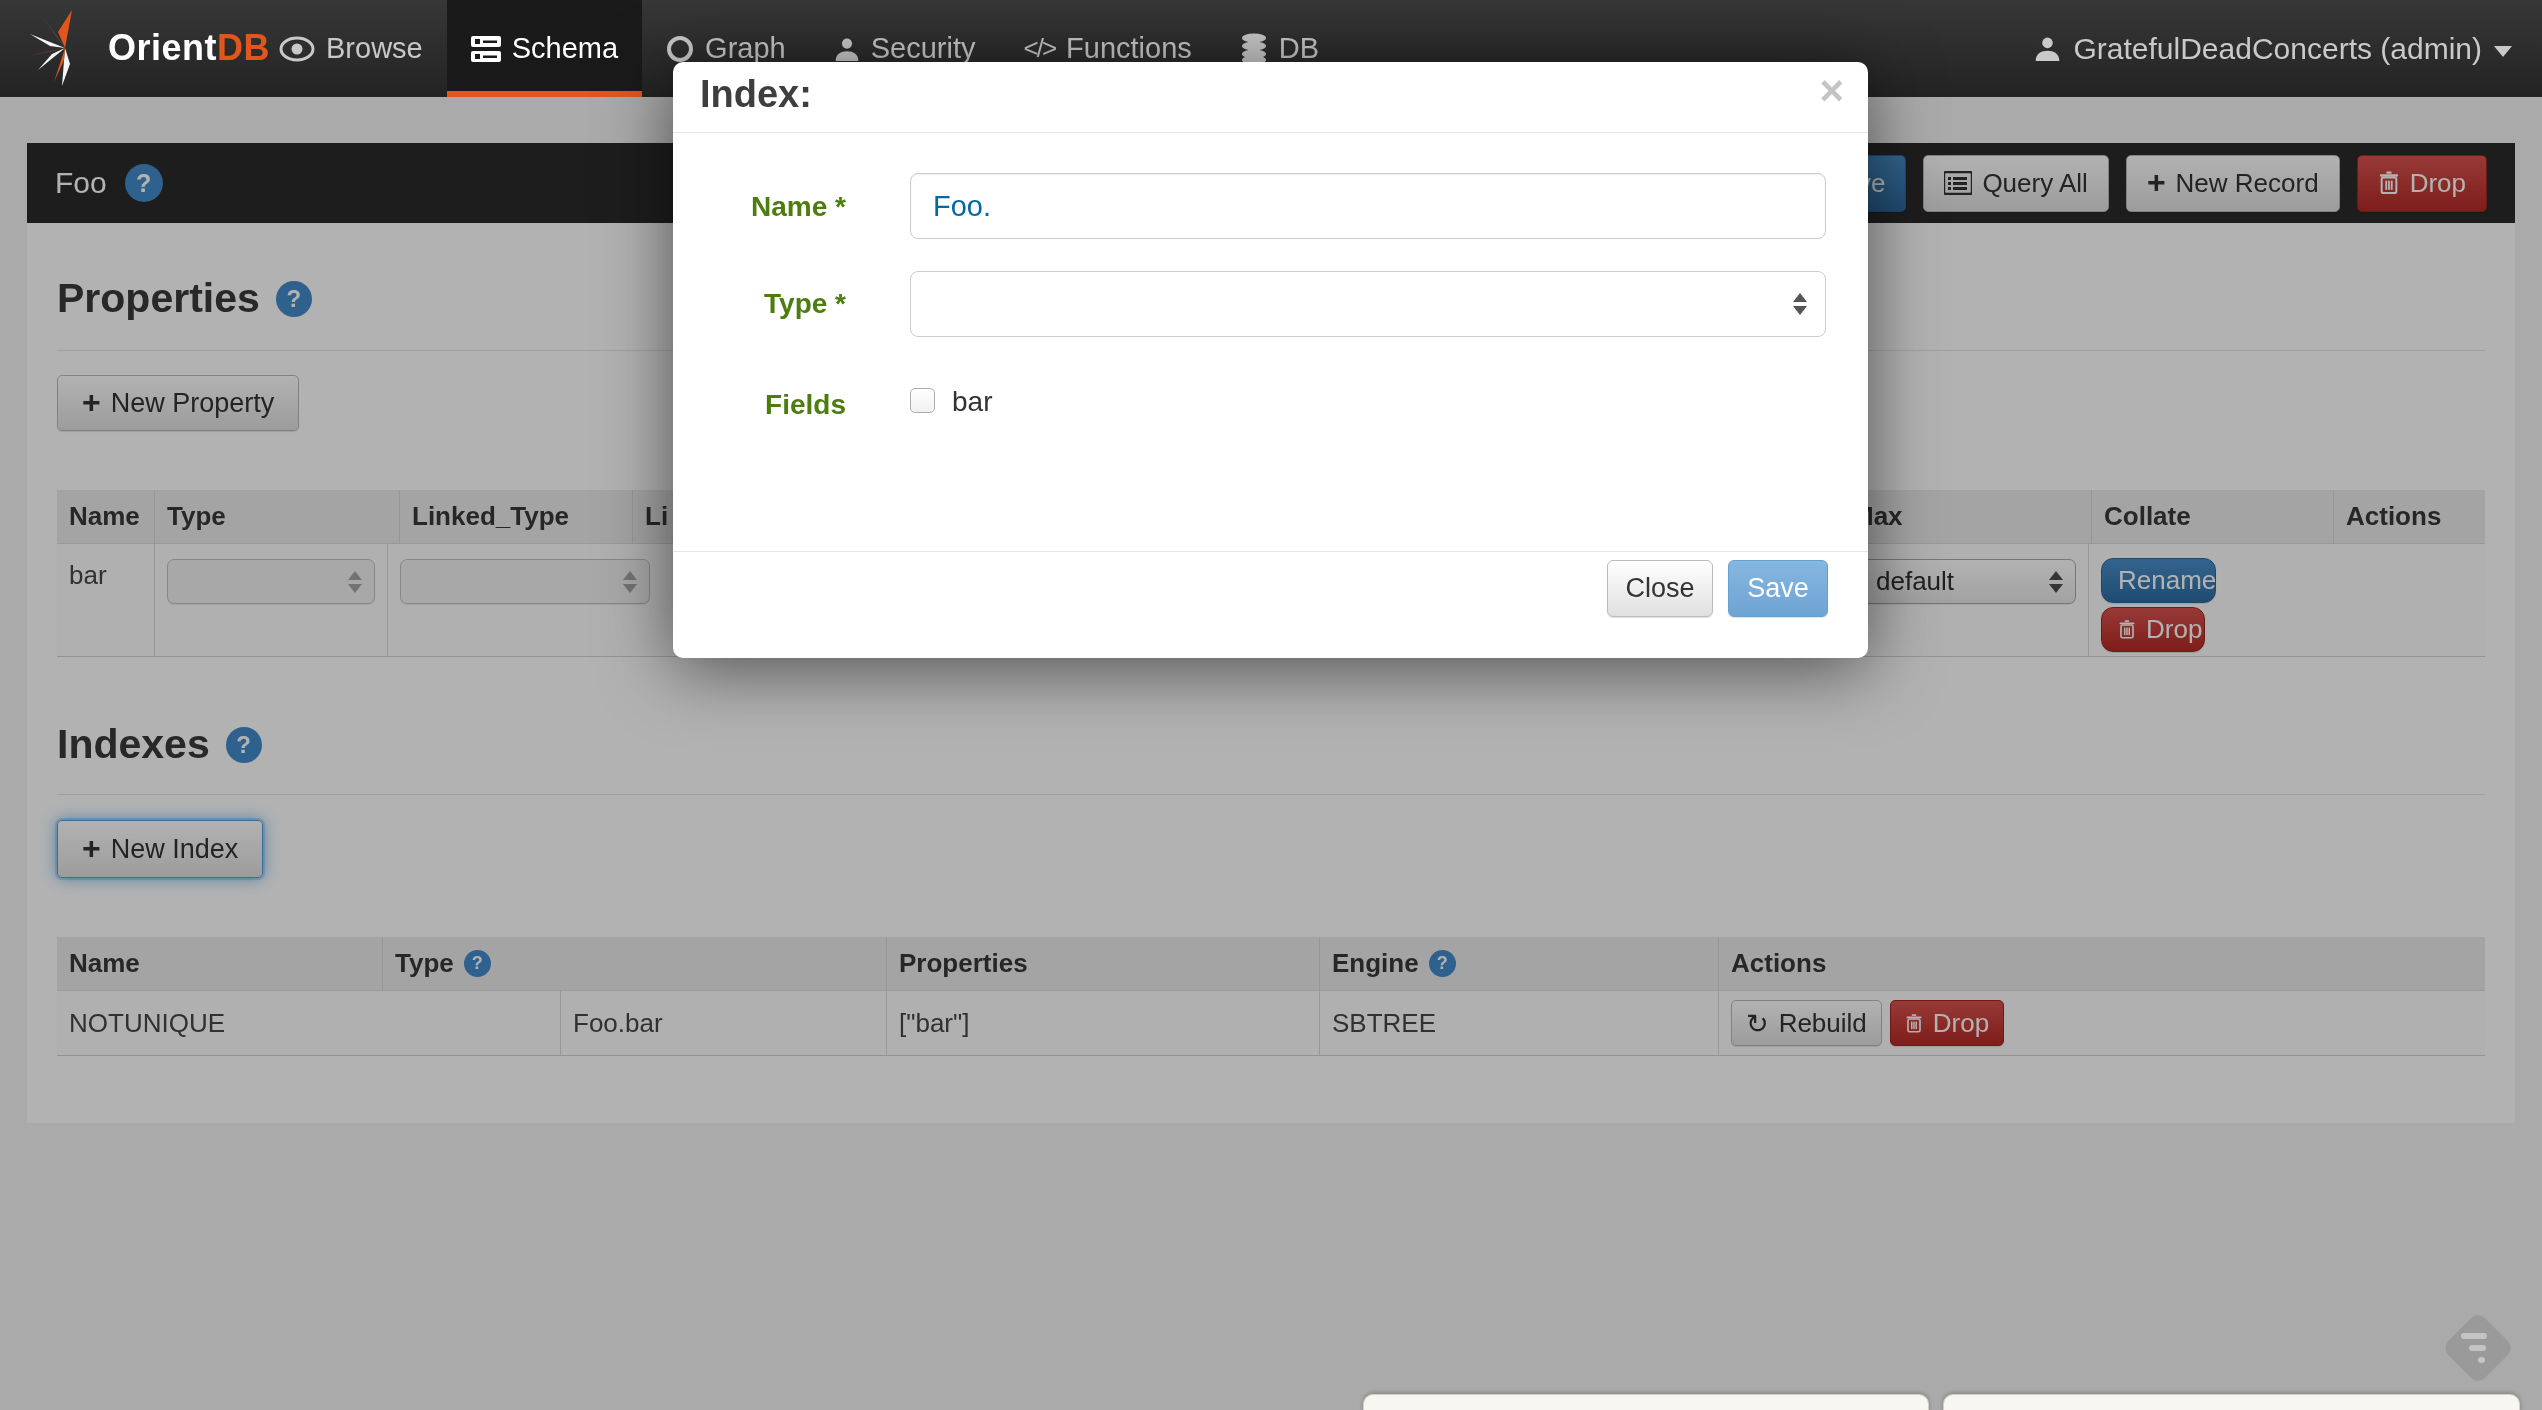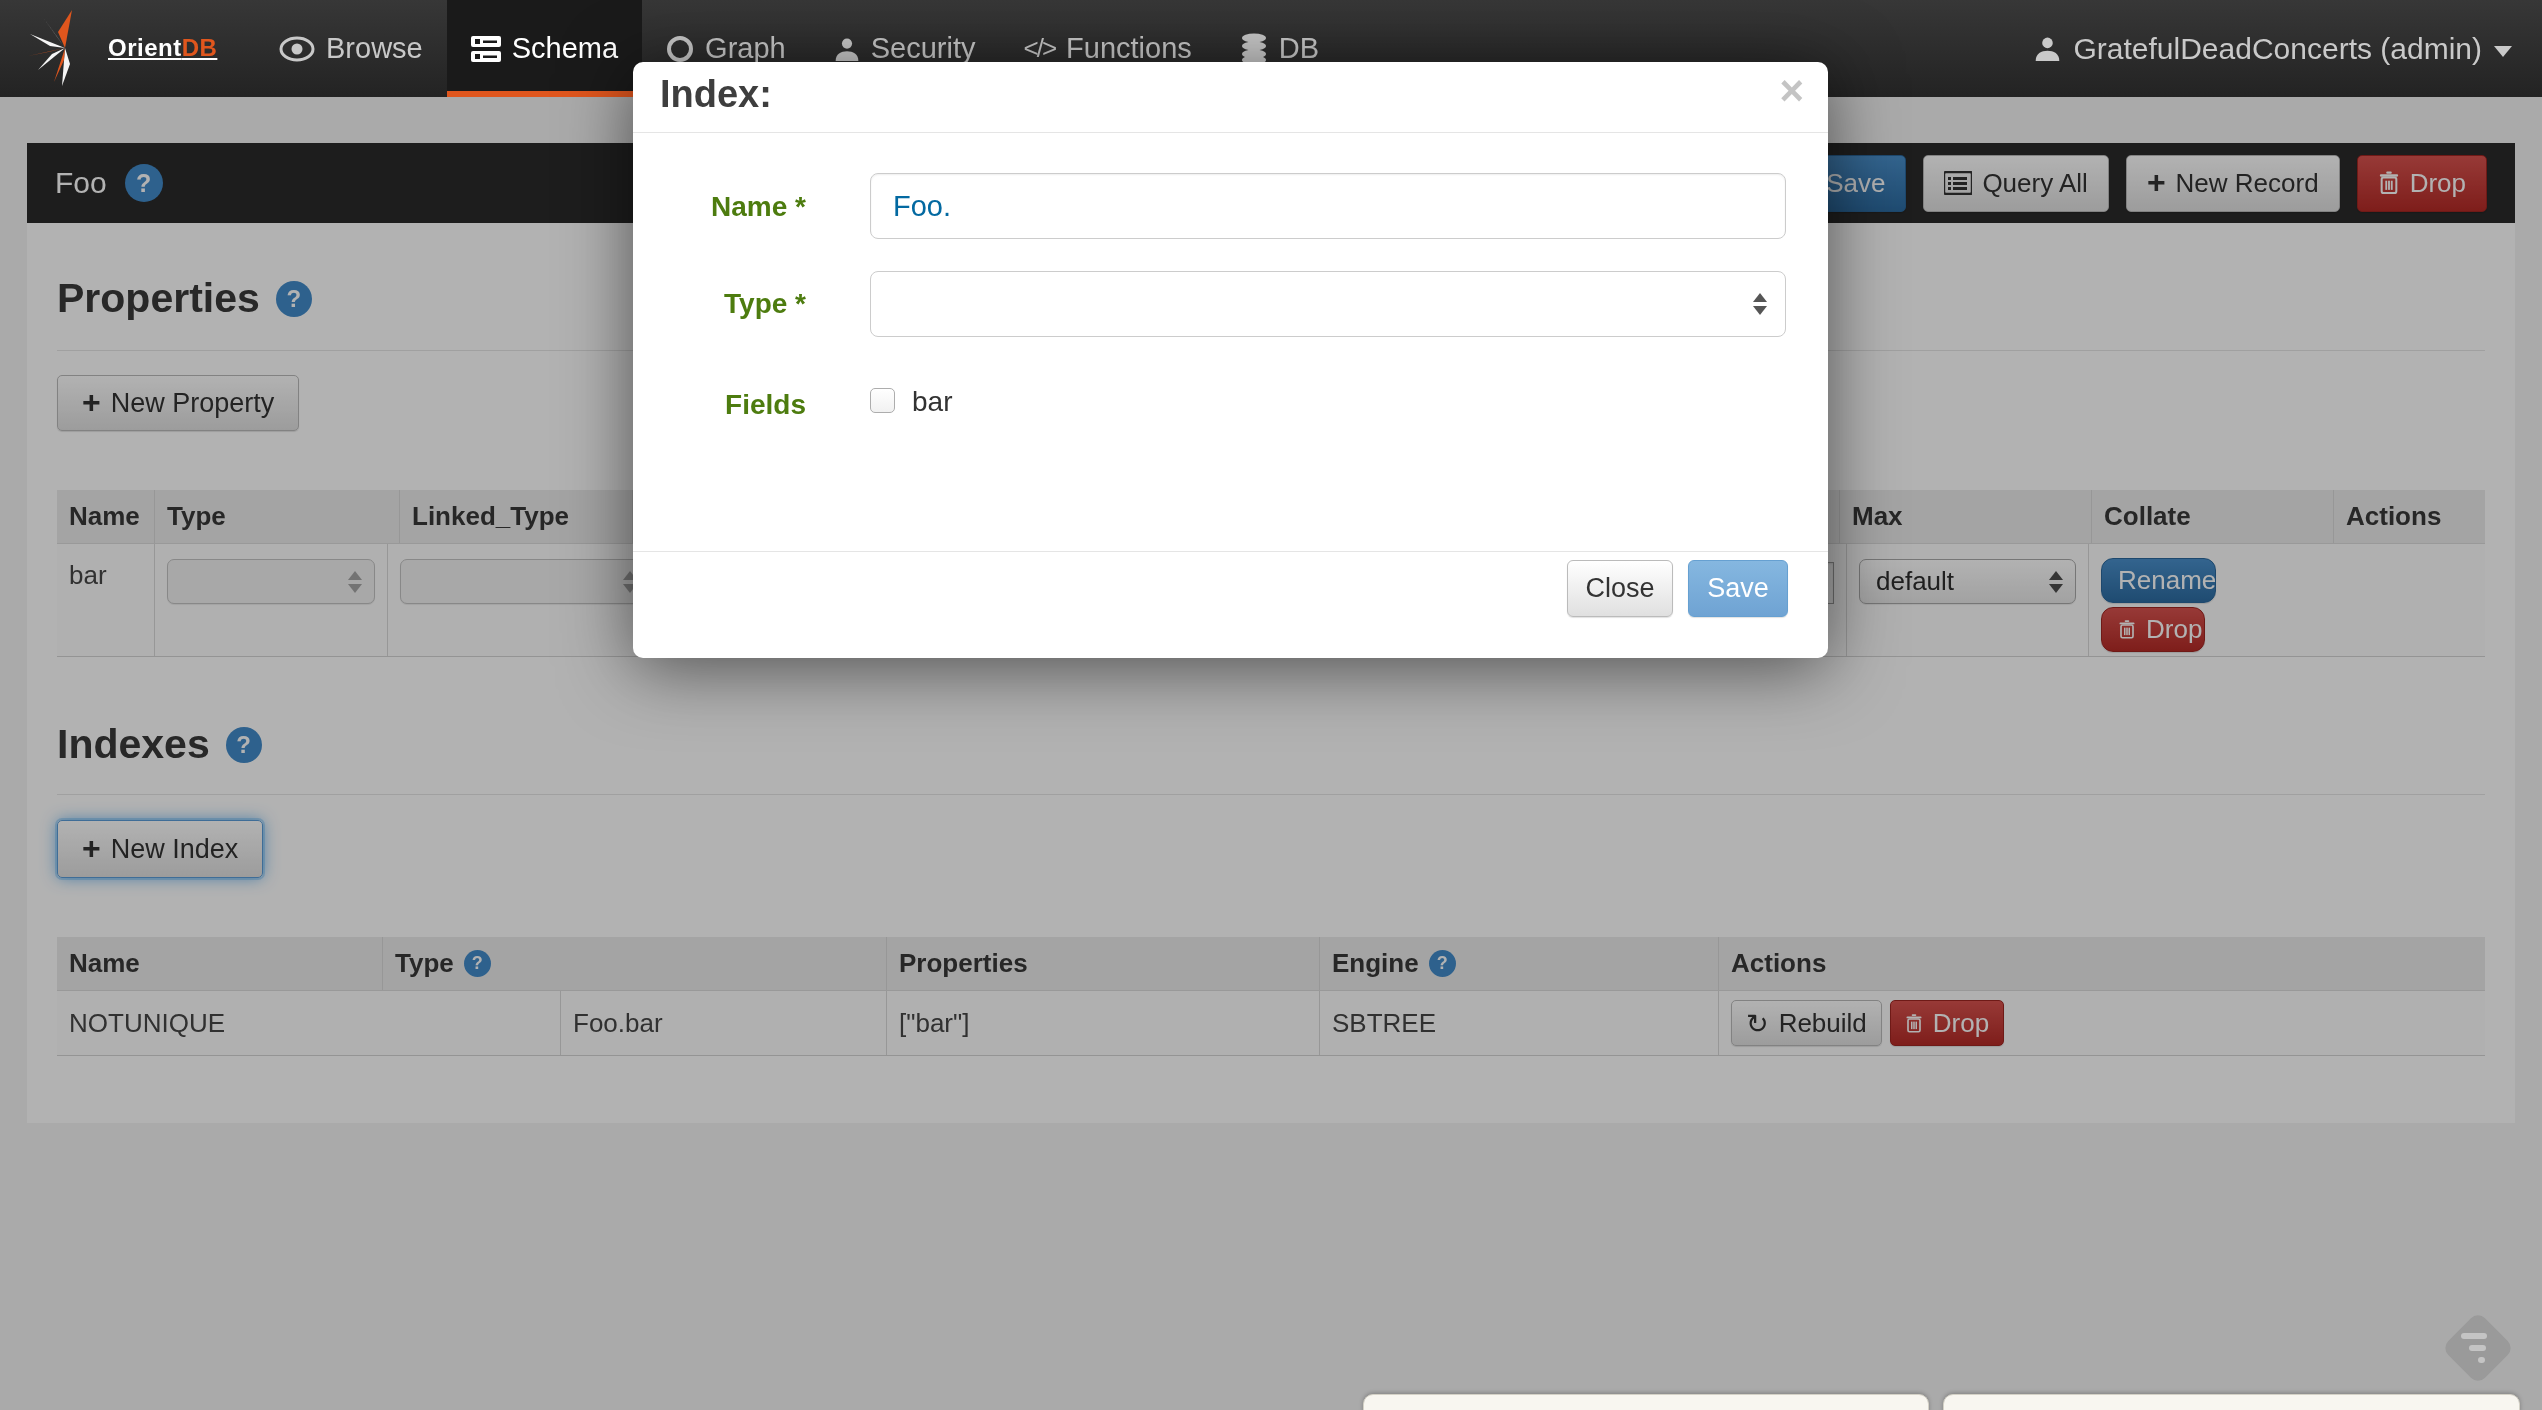--- a/index.html
+++ b/index.html
@@ -5,21 +5,21 @@
   * { margin:0; padding:0; box-sizing:border-box; }
   html,body { width:2542px; height:1410px; }
   body {
     font-family:"Liberation Sans","DejaVu Sans",sans-serif;
     background:#f4f4f4; position:relative; overflow:hidden; color:#444;
   }
   
   .navbar { position:absolute; left:0; top:0; width:2542px; height:97px;
     background:linear-gradient(#373737,#232323); z-index:60; display:flex; align-items:center; }
   .brand { position:absolute; left:28px; top:8px; display:flex; align-items:center; gap:6px; }
-  .brand-text { font-size:24px; font-weight:bold; color:#fff; letter-spacing:.5px;text-decoration:underline; }
+  .brand-text { font-size:36px; font-weight:bold; color:#fff; letter-spacing:.5px; }
   .brand-text .accent { color:#e0561d; }
   .nav-items { position:absolute; left:255px; top:0; height:97px; display:flex; list-style:none; }
   .nav-item { display:flex; align-items:center; gap:11px; padding:0 24px; height:97px;
     color:#c8c8c8; font-size:29px; cursor:pointer; }
   .nav-item.active { background:#1a1a1a; border-bottom:6px solid #e0561d; color:#fff; padding-top:6px; }
   .nav-icon { display:flex; align-items:center; }
   .code-glyph { font-size:26px; letter-spacing:-2px; }
   .user-menu { position:absolute; right:30px; top:0; height:97px; display:flex; align-items:center;
     gap:12px; color:#c9c9c9; font-size:30px; cursor:pointer; }
   .chev { width:0; height:0; border-left:9px solid transparent; border-right:9px solid transparent;
@@ -70,21 +70,21 @@
   .arrows i { display:block; width:0; height:0; border-left:7px solid transparent; border-right:7px solid transparent; }
   .arrows .up { border-bottom:9px solid #4c4c4c; }
   .arrows .dn { border-top:9px solid #4c4c4c; }
   .sel.disabled .arrows .up { border-bottom-color:#a5a5a5; }
   .sel.disabled .arrows .dn { border-top-color:#a5a5a5; }
   .txt-input { height:42px; border:1px solid #a0a0a0; background:#f7f7f7; box-shadow:inset 0 1px 2px rgba(0,0,0,.1); }
   .stack-actions { display:flex; flex-direction:column; gap:4px; }
   .stack-actions .btn { height:45px; padding:0 16px; border-radius:12px; justify-content:flex-start; }
   
   .backdrop { position:absolute; inset:0; background:rgba(0,0,0,.30); z-index:50; }
-  .modal { position:absolute; left:633px; top:62px; width:1195px; height:596px; background:#fff;
+  .modal { position:absolute; left:673px; top:62px; width:1195px; height:596px; background:#fff;
     border-radius:10px; box-shadow:0 10px 70px rgba(0,0,0,.55); z-index:100; }
   .modal-header { position:relative; height:71px; border-bottom:1px solid #e5e5e5; }
   .modal-title { position:absolute; left:27px; top:11px; font-size:38px; font-weight:bold; color:#3e3e3e; }
   .modal-close { position:absolute; right:24px; top:8px; font-size:42px; font-weight:bold;
     color:#c4c4c4; cursor:pointer; line-height:1; }
   .m-label { position:absolute; left:0; width:173px; text-align:right; font-size:28px; font-weight:bold; color:#4d7c0f; }
   .m-input { position:absolute; left:237px; width:916px; height:66px; border:1px solid #ccc; border-radius:8px;
     font-size:29px; color:#0369a1; padding:0 22px; font-family:inherit; box-shadow:inset 0 1px 2px rgba(0,0,0,.07); }
   .m-select { position:absolute; left:237px; width:916px; height:66px; border:1px solid #ccc; border-radius:8px;
     background:#fff; display:flex; align-items:center; justify-content:flex-end; padding-right:18px; cursor:pointer; }

